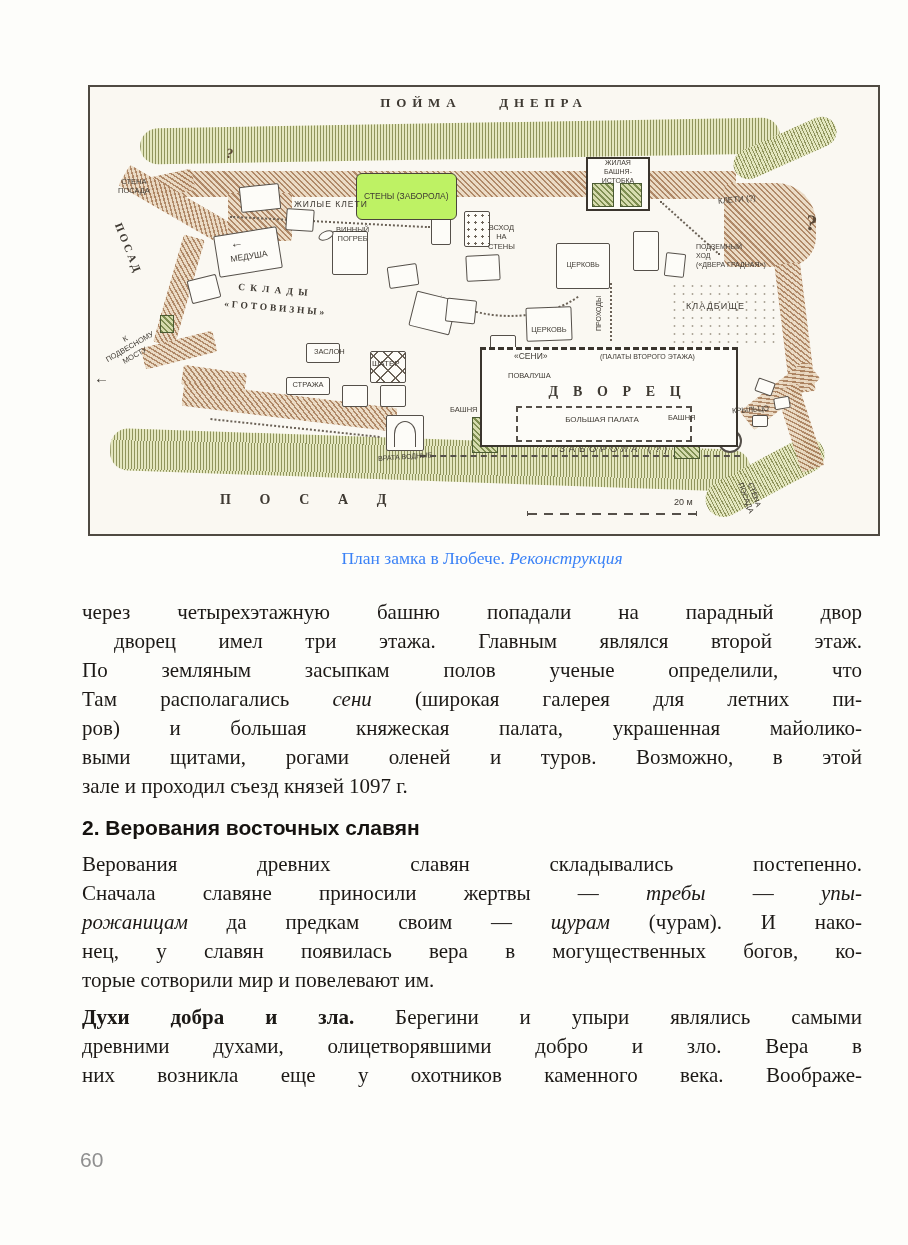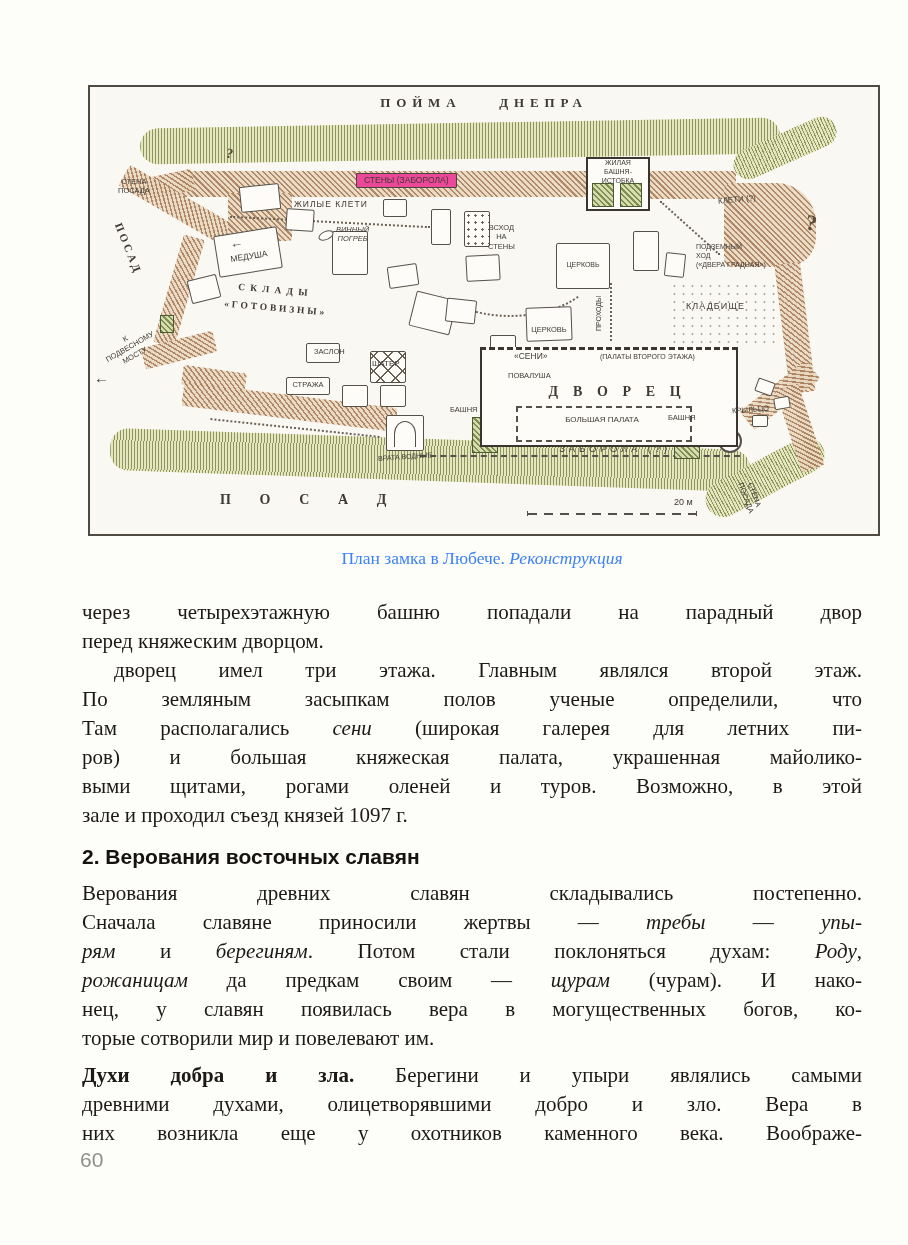--- a/index.html
+++ b/index.html
@@ -18,21 +18,21 @@
   .bldg{background:#fdfcf8;border:1.6px solid #55504a;border-radius:2px;z-index:4;}
   .gsq{background:repeating-linear-gradient(45deg,#7f8f52 0 1.5px,#d6dcae 1.5px 4px);
        border:1.5px solid #4a5a33;z-index:4;}
   .dotl{border-top:2px dotted #6b6257;height:0;z-index:3;}
   .dashl{border-top:2px dashed #55504a;height:0;z-index:3;}
   .palace{border:2.5px solid #3a352e;border-top:3px dashed #3a352e;background:#fdfcf8;z-index:4;}
   .bp{border:2px dashed #55504a;background:#fdfcf8;}
   .cem{background-image:radial-gradient(#8d8474 1px,transparent 1.2px);background-size:9px 8px;opacity:.7;}
   .lbl{font-family:"Liberation Sans",sans-serif;font-size:8px;color:#3f3a33;line-height:1.25;
        text-align:center;white-space:pre-line;z-index:6;}
-  .lblbox{background:#ec4899;border:1.2px solid #4a443c;border-radius:1px;padding:1px 7px;white-space:nowrap;}
+  .lblbox{background:#bef264;border:1.2px solid #4a443c;border-radius:6px;padding:17px 7px;white-space:nowrap;}
   .sertxt{font-family:"Liberation Serif",serif;font-weight:bold;}
   .scalebar{height:5px;border-left:1.5px solid #55504a;border-right:1.5px solid #55504a;
             background:repeating-linear-gradient(90deg,#55504a 0 9px,transparent 9px 16px) center/100% 2px no-repeat;z-index:6;}
   .barrel{width:16px;height:9px;border:1.3px solid #55504a;border-radius:50%;background:#fdfcf8;z-index:5;}
   .circ{width:24px;height:24px;border:2px solid #55504a;border-radius:50%;background:#fdfcf8;z-index:4;}
   .xfill{background-image:repeating-linear-gradient(45deg,transparent 0 9px,#6b6257 9px 10.3px),
          repeating-linear-gradient(-45deg,transparent 0 9px,#6b6257 9px 10.3px);}
   .dotfill{background-image:radial-gradient(#6b6257 1px,transparent 1.2px);background-size:7px 7px;}
   .arch{border:1.6px solid #55504a;border-bottom:none;border-radius:50% 50% 0 0;background:#fdfcf8;}
   
@@ -124,21 +124,21 @@
       <div class="bp" style="left:34px;top:56px;width:176px;height:36px;"></div>
     </div>
 
     <div class="lbl sertxt" style="left:0;right:0;top:8px;font-size:13px;letter-spacing:.45em;word-spacing:2.2em;">ПОЙМА ДНЕПРА</div>
     <div class="lbl" style="left:28px;top:90px;font-size:7.5px;">СТЕНА
 ПОСАДА</div>
     <div class="lbl sertxt" style="left:34px;top:134px;font-size:11px;white-space:nowrap;transform:rotate(68deg);transform-origin:0 0;">П О С А Д</div>
     <div class="lbl sertxt" style="left:136px;top:58px;font-size:14px;transform:rotate(12deg);color:#5d4a38;">?</div>
     <div class="lbl lblbox" style="left:266px;top:86px;font-size:8.5px;">СТЕНЫ (ЗАБОРОЛА)</div>
     <div class="lbl" style="left:204px;top:112px;font-size:8.5px;letter-spacing:.12em;white-space:nowrap;">ЖИЛЫЕ КЛЕТИ</div>
-    <div class="lbl" style="left:246px;top:138px;font-size:7.5px;font-style:italic;">ВИННЫЙ
+    <div class="lbl" style="left:246px;top:138px;font-size:7.5px;">ВИННЫЙ
 ПОГРЕБ</div>
     <div class="barrel" style="left:228px;top:144px;transform:rotate(-24deg);"></div>
     <div class="lbl" style="left:398px;top:136px;font-size:7.5px;">ВСХОД
 НА
 СТЕНЫ</div>
     <div class="lbl" style="left:498px;top:72px;width:60px;font-size:7px;z-index:7;">ЖИЛАЯ
 БАШНЯ-
 ИСТОБКА</div>
     <div class="lbl" style="left:628px;top:108px;font-size:8px;transform:rotate(-5deg);white-space:nowrap;">КЛЕТИ (?)</div>
     <div class="lbl sertxt" style="left:716px;top:122px;font-size:22px;transform:rotate(8deg);color:#5d4a38;">?</div>
@@ -177,35 +177,33 @@
 ПОСАДА</div>
   </div>
 
   <div class="caption">
     <span>План замка в Любече. </span><span class="it">Реконструкция</span>
   </div>
 
   <div class="textcol">
     <div class="para">
         <div class="tline"><span>через четырехэтажную башню попадали на парадный двор</span></div>
-        <div class="tline tlast"><span>перед княжеским дворцом.</span></div>
       </div>
     <div class="para indent">
         <div class="tline"><span>дворец имел три этажа. Главным являлся второй этаж.</span></div>
         <div class="tline"><span>По земляным засыпкам полов ученые определили, что</span></div>
         <div class="tline"><span>Там располагались </span><span class="it">сени</span><span> (широкая галерея для летних пи-</span></div>
         <div class="tline"><span>ров) и большая княжеская палата, украшенная майолико-</span></div>
         <div class="tline"><span>выми щитами, рогами оленей и туров. Возможно, в этой</span></div>
         <div class="tline tlast"><span>зале и проходил съезд князей 1097 г.</span></div>
       </div>
     <div class="heading">2. Верования восточных славян</div>
     <div class="para">
         <div class="tline"><span>Верования древних славян складывались постепенно.</span></div>
         <div class="tline"><span>Сначала славяне приносили жертвы — </span><span class="it">требы</span><span> — </span><span class="it">упы-</span></div>
-        <div class="tline"><span class="it">рям</span><span> и </span><span class="it">берегиням</span><span>. Потом стали поклоняться духам: </span><span class="it">Роду</span><span>,</span></div>
         <div class="tline"><span class="it">рожаницам</span><span> да предкам своим — </span><span class="it">щурам</span><span> (чурам). И нако-</span></div>
         <div class="tline"><span>нец, у славян появилась вера в могущественных богов, ко-</span></div>
         <div class="tline tlast"><span>торые сотворили мир и повелевают им.</span></div>
       </div>
     <div class="para p-gap">
         <div class="tline"><span class="bd">Духи добра и зла.</span><span> Берегини и упыри являлись самыми</span></div>
         <div class="tline"><span>древними духами, олицетворявшими добро и зло. Вера в</span></div>
         <div class="tline"><span>них возникла еще у охотников каменного века. Воображе-</span></div>
       </div>
   </div>

